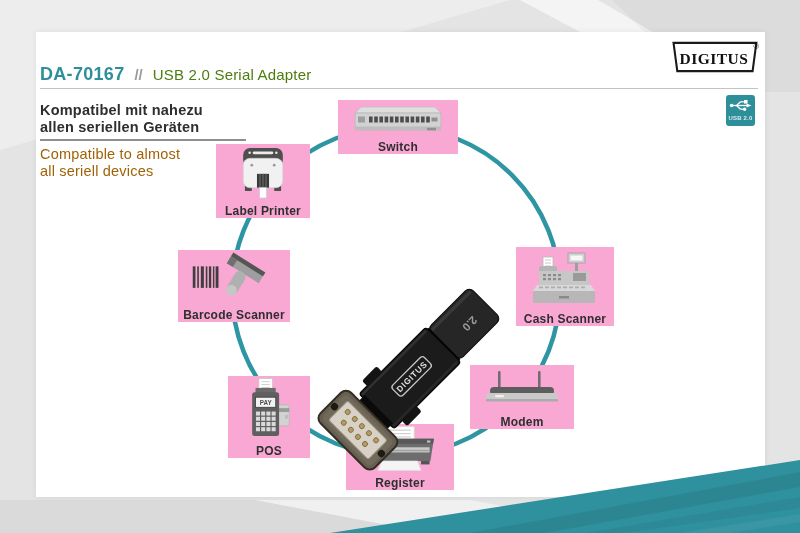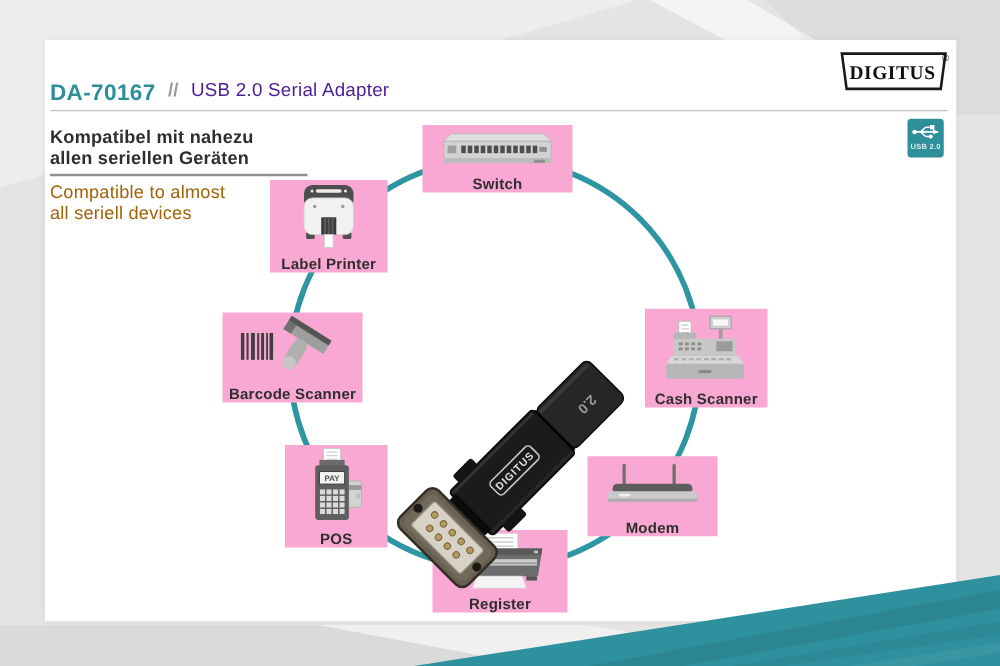--- a/index.html
+++ b/index.html
@@ -2,24 +2,24 @@
 <html><head>
 <meta charset="utf-8">
 <style>
   html,body{margin:0;padding:0;background:#cfcfcf;}
   .page{position:relative;width:800px;height:533px;background:#e4e4e4;overflow:hidden;
         font-family:"Liberation Sans",sans-serif;}
   .facet{position:absolute;inset:0;pointer-events:none;}
   .card{position:absolute;left:36px;top:32px;width:729px;height:465px;background:#ffffff;
         box-shadow:0 0 6px rgba(0,0,0,0.07);}
   
-  .titlebar{position:absolute;left:40px;top:64px;width:700px;display:flex;align-items:flex-start;gap:10px;}
+  .titlebar{position:absolute;left:40px;top:64px;width:700px;display:flex;align-items:center;gap:10px;}
   .pcode{color:#2e8f9b;font-size:18px;font-weight:bold;letter-spacing:.3px;}
   .psep{color:#9a9a9a;font-size:15px;font-weight:bold;}
-  .pname{color:#4c1d95;font-size:15px;font-weight:500;letter-spacing:.2px;}
+  .pname{color:#4d7c0f;font-size:15px;font-weight:500;letter-spacing:.2px;}
   .hr{position:absolute;left:40px;top:88px;width:718px;height:1px;background:#c3c3c3;}
   .logo{position:absolute;left:668px;top:41px;width:92px;height:32px;}
   
   .intro{position:absolute;left:40px;top:102px;width:230px;}
   .de{color:#2e2e2e;font-size:14.5px;font-weight:bold;line-height:16.5px;letter-spacing:.2px;}
   .rule{width:206px;height:2px;background:#8f8f8f;margin:4px 0 5px 0;}
   .en{color:#a16207;font-size:14.5px;font-weight:normal;line-height:16.5px;letter-spacing:.2px;}
   
   .usb{position:absolute;left:726px;top:95px;width:29px;height:31px;background:#2e8f9b;border-radius:3px;
        display:flex;flex-direction:column;align-items:center;justify-content:flex-start;padding-top:4px;box-sizing:border-box;}
@@ -181,21 +181,21 @@
       <rect x="79" y="18" width="4" height="2.6" fill="#bdbdbd"></rect>
       <rect x="13" y="26" width="69" height="6" fill="#c9c9c9"></rect>
       <rect x="13" y="29" width="69" height="1.6" fill="#9f9f9f"></rect>
       <rect x="13" y="42" width="10" height="4" fill="#555555"></rect>
       <rect x="72" y="42" width="10" height="4" fill="#555555"></rect>
       <polygon points="26,42 68,42 72,53 22,53" fill="#f4f4f4" stroke="#e0e0e0" stroke-width="0.8"></polygon>
     </svg>
     <div class="lbl">Register</div>
   </div>
 
-  <div class="node" style="left:228px;top:356px;width:82px;height:82px;">
+  <div class="node" style="left:228px;top:376px;width:82px;height:82px;">
     <svg width="54" height="64" viewBox="0 0 64 76">
       <rect x="20" y="2" width="16" height="13" fill="#ffffff" stroke="#c5c5c5" stroke-width="0.8"></rect>
       <line x1="23" y1="5.5" x2="33" y2="5.5" stroke="#cfcfcf" stroke-width="1.2"></line>
       <line x1="23" y1="9" x2="33" y2="9" stroke="#cfcfcf" stroke-width="1.2"></line>
       <line x1="23" y1="12.5" x2="33" y2="12.5" stroke="#cfcfcf" stroke-width="1.2"></line>
       <rect x="41" y="33" width="15" height="25" rx="2" fill="#d2d2d2" stroke="#b0b0b0" stroke-width="0.8"></rect>
       <rect x="41" y="37" width="15" height="4.5" fill="#9a9a9a"></rect>
       <rect x="51" y="45" width="3.4" height="4.5" fill="#bdbdbd"></rect>
       <rect x="16" y="13" width="24" height="8" fill="#6a6a6a"></rect>
       <rect x="12" y="18" width="32" height="52" rx="3" fill="#5f5f5f"></rect>

